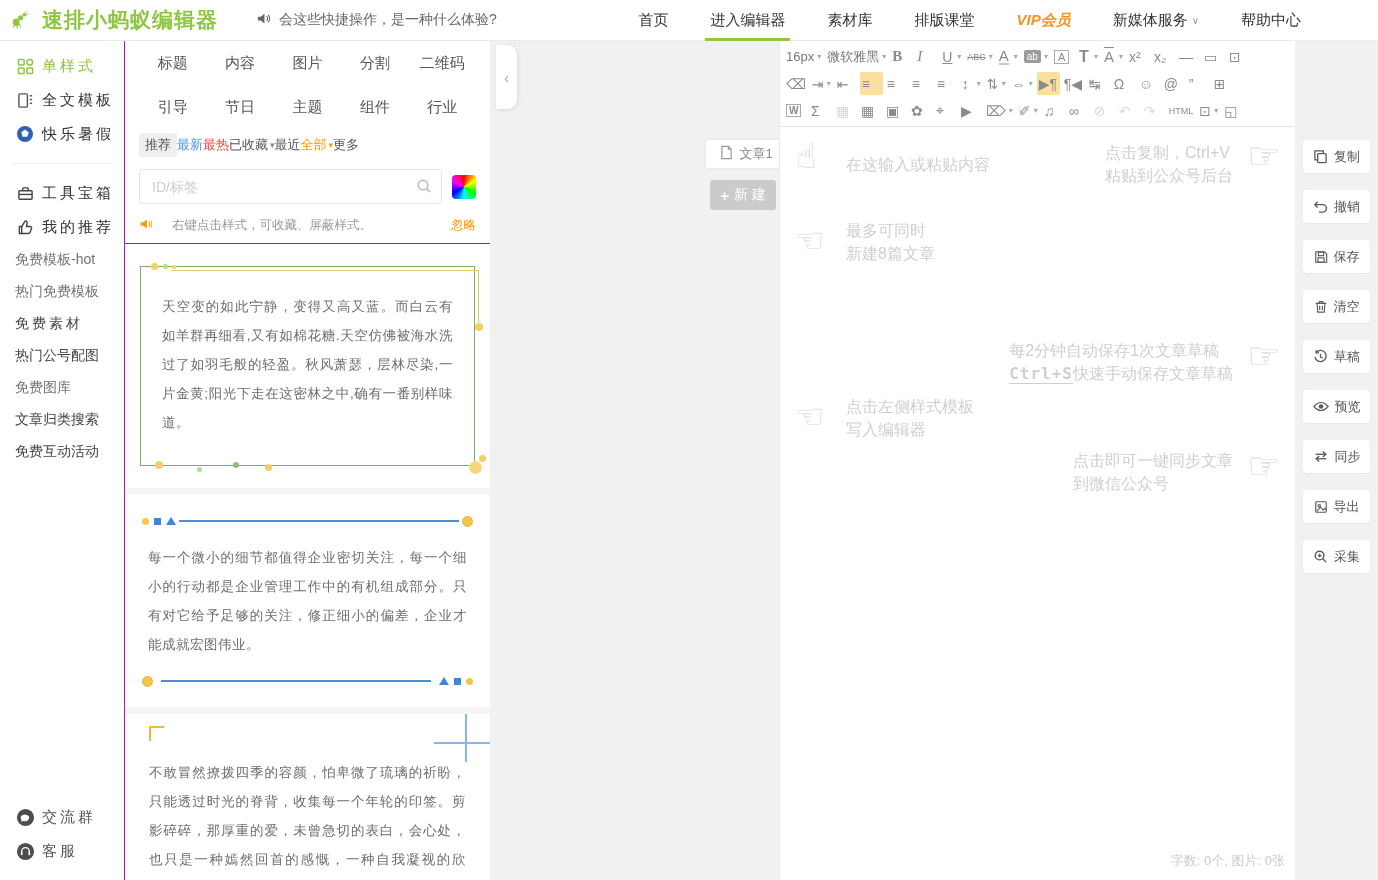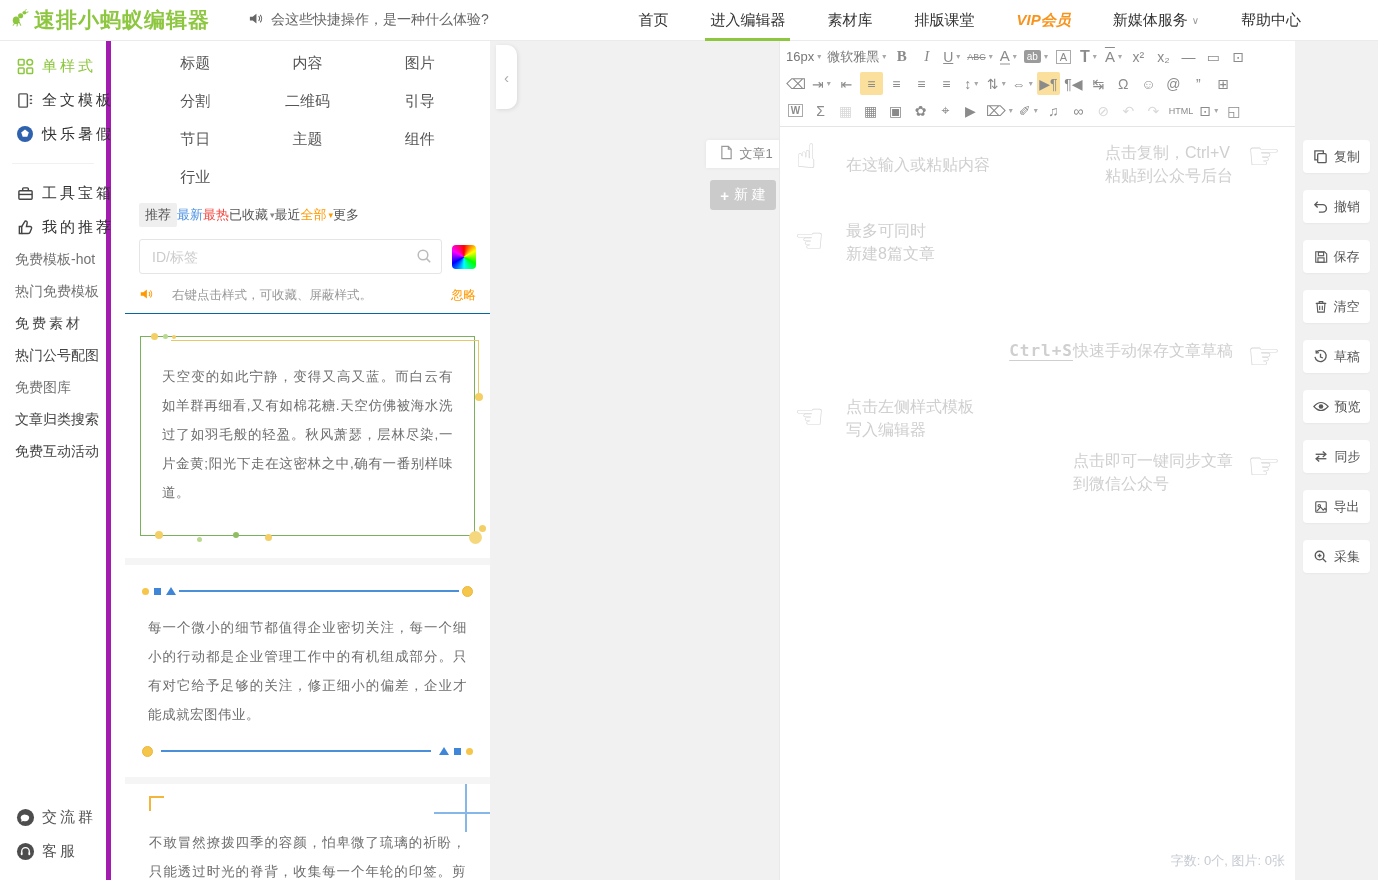--- a/index.html
+++ b/index.html
@@ -1,45 +1,45 @@
 <!DOCTYPE html>
 <html><head>
 <meta charset="utf-8">
 <style>
   * { box-sizing:border-box; margin:0; padding:0; }
   html,body { width:1378px; height:880px; }
   body { position:relative; font-family:"Liberation Sans","DejaVu Sans",sans-serif; background:#fff; overflow:hidden; }
 
   
   .navbar { position:absolute; top:0; left:0; right:0; height:41px; background:#fff; border-bottom:1px solid #ebebeb; display:flex; align-items:center; z-index:20; }
-  .logo { display:flex; align-items:flex-start; gap:4px; margin-left:10px; cursor:pointer; }
+  .logo { display:flex; align-items:center; gap:12px; margin-left:10px; cursor:pointer; }
   .logo-text { font-size:21px; font-weight:bold; color:#8dc63f; letter-spacing:1px; }
   .announce { display:flex; align-items:center; gap:8px; margin-left:38px; font-size:14px; color:#666; }
   .nav-menu { display:flex; margin-left:auto; margin-right:56px; }
   .nav-item { position:relative; height:41px; display:flex; align-items:center; padding:0 21px; font-size:15px; color:#333; cursor:pointer; white-space:nowrap; }
   .nav-active::after { content:""; position:absolute; left:16px; right:16px; bottom:0; height:3px; background:#8dc63f; }
   .nav-vip { color:#f7941d; font-style:italic; font-weight:bold; }
   .nav-caret { font-size:10px; color:#999; margin-left:4px; font-style:normal; }
 
   
-  .sidebar { position:absolute; top:41px; left:0; width:111px; bottom:0; background:#fff; border-right:5px solid #a21caf; }
+  .sidebar { position:absolute; top:41px; left:0; width:125px; bottom:0; background:#fff; border-right:1px solid #a21caf; }
   .sb-list { padding-top:8px; }
   .sb-item { display:flex; align-items:center; gap:7px; padding-left:15px; height:34px; font-size:15px; color:#333; cursor:pointer; white-space:nowrap; }
   .sb-icon { display:flex; width:20px; justify-content:center; flex:none; }
   .sb-divider { height:1px; background:#f1f1f1; margin:12px 12px; }
   .sb-link { padding-left:15px; height:32px; display:flex; align-items:center; font-size:14px; color:#444; cursor:pointer; white-space:nowrap; }
   .c-red { color:#737373; }
   .c-green { color:#8dc63f; }
   .spaced { letter-spacing:3px; }
   .sb-footer { position:absolute; bottom:12px; left:0; width:100%; }
   .sb-footer .sb-item { color:#555; }
 
   
   .stylepanel { position:absolute; top:41px; left:125px; width:365px; bottom:0; background:#fff; }
-  .cats { display:grid; grid-template-columns:repeat(3,1fr); row-gap:19px; padding:13px 14px 6px; }
+  .cats { display:grid; grid-template-columns:repeat(5,1fr); row-gap:25px; padding:13px 14px 6px; }
   .cat { font-size:15px; color:#555; text-align:center; cursor:pointer; white-space:nowrap; }
   .filter-bar { display:flex; align-items:center; gap:0; padding:10px 14px 4px; }
   .filter { font-size:13px; color:#555; cursor:pointer; display:flex; align-items:center; gap:2px; white-space:nowrap; }
   .filter-box { background:#efefef; padding:3px 6px; border-radius:2px; }
   .f-caret { font-size:9px; }
   .search-row { display:flex; align-items:center; gap:10px; padding:8px 14px 4px; }
   .search-wrap { position:relative; flex:1; }
   .search-input { width:100%; height:35px; border:1px solid #e5e5e5; border-radius:3px; padding:0 34px 0 12px; font-size:14px; color:#333; outline:none; font-family:inherit; }
   .search-input::placeholder { color:#ccc; }
   .search-ic { position:absolute; right:10px; top:9px; }
@@ -86,21 +86,21 @@
   .midgap { position:absolute; top:41px; left:490px; width:289px; bottom:0; background:#f1f1f1; }
   .collapse { position:absolute; left:6px; top:4px; width:21px; height:64px; background:#fff; border-radius:0 10px 10px 0; box-shadow:1px 1px 4px rgba(0,0,0,.1); display:flex; align-items:center; justify-content:center; color:#aaa; font-size:15px; cursor:pointer; }
   .article-tab { position:absolute; left:216px; top:99px; width:81px; height:28px; background:#fff; border-radius:3px 3px 0 0; display:flex; align-items:center; justify-content:center; gap:6px; font-size:13px; color:#888; box-shadow:0 0 4px rgba(0,0,0,.06); cursor:pointer; }
   .new-btn { position:absolute; left:220px; top:139px; width:66px; height:30px; background:#cbcbcb; border-radius:3px; display:flex; align-items:center; justify-content:center; gap:5px; color:#fff; font-size:14px; cursor:pointer; }
   .new-plus { font-size:15px; font-weight:bold; }
 
   
   .editor { position:absolute; top:41px; left:779px; width:516px; bottom:0; background:#fff; border-left:1px solid #e9e9e9; display:flex; flex-direction:column; }
   .toolbar { border-bottom:1px solid #e5e5e5; padding:2px 3px; background:#fff; }
   .tb-row { display:flex; align-items:center; height:27px; }
-  .tbtn { display:inline-flex; align-items:center; justify-content:center; min-width:23px; height:23px; margin:0 1px; color:#8b8b8b; font-size:14px; border-radius:2px; cursor:pointer; padding:0 2px; white-space:nowrap; }
+  .tbtn { display:inline-flex; align-items:center; justify-content:space-between; min-width:23px; height:23px; margin:0 1px; color:#8b8b8b; font-size:14px; border-radius:2px; cursor:pointer; padding:0 2px; white-space:nowrap; }
   .tb-sel { color:#777; font-size:13px; }
   .tb-caret { font-size:8px; color:#a8a8a8; margin-left:3px; }
   .tb-active { background:#fbdf9d; }
   .tb-disabled { color:#d9d9d9; cursor:default; }
   .g-bold { font-weight:700; font-family:"Liberation Serif",serif; font-size:15px; }
   .g-italic { font-style:italic; font-family:"Liberation Serif",serif; font-size:15px; }
   .g-underline { text-decoration:underline; }
   .g-strike { font-size:9px; text-decoration:line-through; letter-spacing:0; }
   .g-colorA { font-size:15px; border-bottom:2px solid #c9c9c9; line-height:14px; }
   .g-abfill { background:#9b9b9b; color:#fff; font-size:10px; border-radius:2px; padding:1px 3px; }
@@ -570,20 +570,21 @@
     </div>
     <span class="hand hand-big" style="right:14px;top:10px;">☞</span>
 
     <span class="hand" style="left:14px;top:96px;">☜</span>
     <div class="tip-text" style="left:66px;top:92px;">
       <div>最多可同时</div>
       <div>新建8篇文章</div>
     </div>
 
     <div class="tip-text" style="right:62px;top:212px;">
+      <div>每2分钟自动保存1次文章草稿</div>
       <div><span class="mono-u">Ctrl+S</span><span>快速手动保存文章草稿</span></div>
     </div>
     <span class="hand hand-big" style="right:14px;top:210px;">☞</span>
 
     <span class="hand" style="left:14px;top:272px;">☜</span>
     <div class="tip-text" style="left:66px;top:268px;">
       <div>点击左侧样式模板</div>
       <div>写入编辑器</div>
     </div>
 

